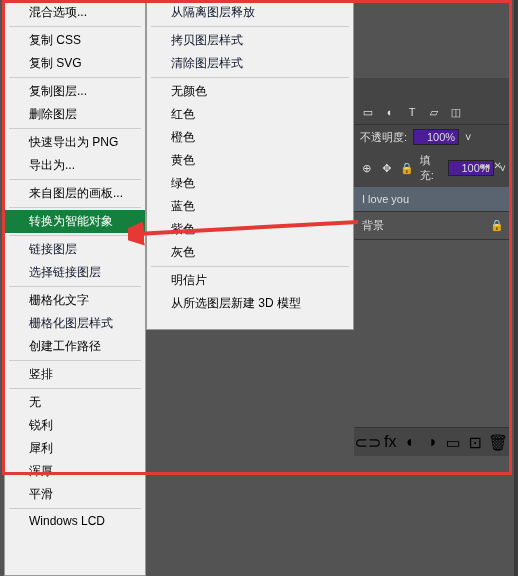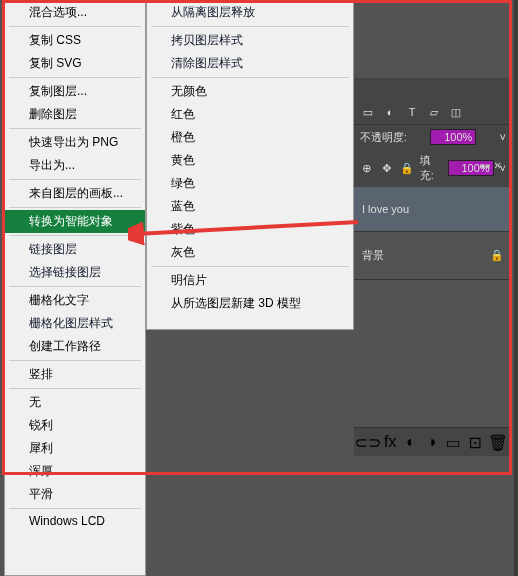--- a/index.html
+++ b/index.html
@@ -17,23 +17,23 @@
     .red-box { position: absolute; border: 3px solid #e53935; pointer-events: none; }
     .red-box-outer { left: 2px; top: 0; width: 510px; height: 475px; }
     
     .arrow { position: absolute; left: 128px; top: 220px; pointer-events: none; }
     
     .panel { position: absolute; right: 6px; top: 78px; width: 158px; background: #454545; color: #ddd; font-size: 11px; }
     .panel-tabs { display: flex; padding: 4px 6px; gap: 8px; }
     .panel-icons { display: flex; gap: 6px; padding: 4px 6px; border-bottom: 1px solid #333; }
     .panel-icon { width: 16px; height: 16px; display: flex; align-items: center; justify-content: center; }
     .panel-row { display: flex; align-items: center; padding: 4px 6px; gap: 6px; }
-    .panel-row.lbl { justify-content: space-between; }
-    .panel-input { background: #a21caf; color: #ddd; border: 1px solid #222; width: 46px; padding: 1px 3px; font-size: 11px; text-align: right; }
-    .layer-row { background: #525252; padding: 16px 8px; border-bottom: 1px solid #333; display: flex; align-items: center; gap: 8px; }
+    .panel-row.lbl { justify-content: flex-start; }
+    .panel-input { background: #4c1d95; color: #ddd; border: 1px solid #222; width: 46px; padding: 1px 3px; font-size: 11px; text-align: right; }
+    .layer-row { background: #525252; padding: 6px 8px; border-bottom: 1px solid #333; display: flex; align-items: center; gap: 8px; }
     .lock-icon { margin-left: auto; }
     
     .panel-bottom { position: absolute; right: 6px; bottom: 120px; width: 158px; background: #454545; display: flex; gap: 8px; padding: 6px; border-top: 1px solid #333; }
     
     .right-strip { position: absolute; right: 0; top: 0; width: 4px; height: 576px; background: #3a3a3a; }
     .panel-close { position: absolute; right: 10px; top: 82px; color: #ccc; font-size: 10px; display: flex; gap: 4px; }
   </style>
 </head>
 <body>
 

